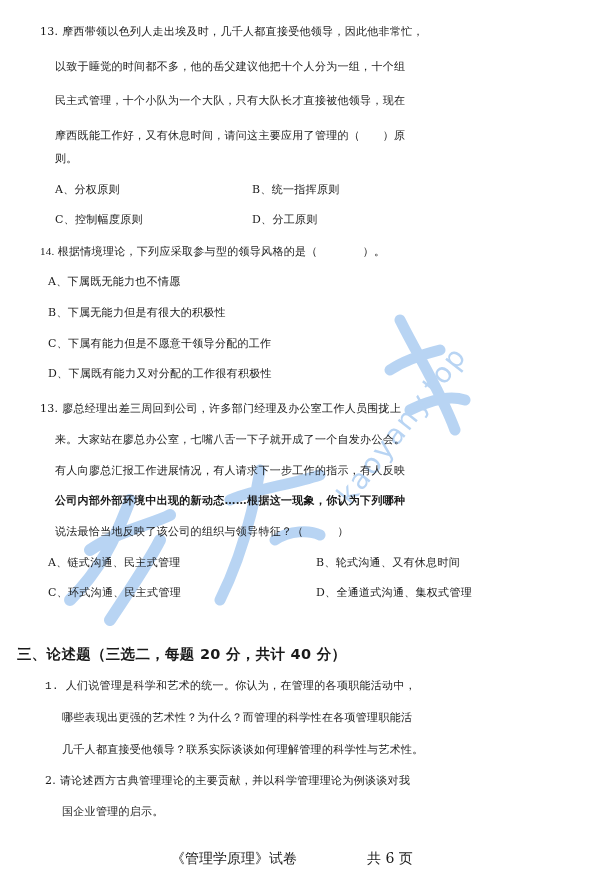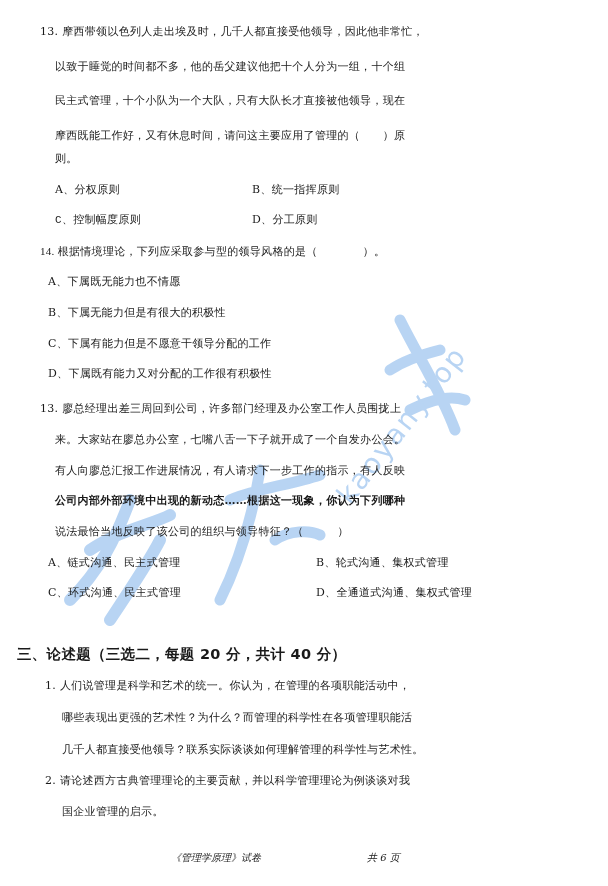--- a/index.html
+++ b/index.html
@@ -2,21 +2,21 @@
 <html><head>
 <meta charset="utf-8">
 <style>
   html, body { margin: 0; padding: 0; }
   body {
     width: 608px; height: 886px; background: #ffffff; position: relative; overflow: hidden;
     font-family: "DejaVu Serif", "Liberation Serif", serif; color: #1a1a1a;
   }
   .line { position: absolute; font-size: 11px; white-space: nowrap; letter-spacing: 0.3px; line-height: 20px; }
   .bold { font-weight: bold; font-family: "DejaVu Sans", sans-serif; font-size: 14.5px; }
-  .footer { position: absolute; font-size: 10px; white-space: nowrap; line-height: 18px; font-style: italic; }
+  .footer { position: absolute; font-size: 14px; white-space: nowrap; line-height: 18px; }
   .wm { position: absolute; color: #7fb2ea; opacity: 0.55; pointer-events: none; font-family: "DejaVu Sans", sans-serif; }
 </style>
 </head>
 <body>
 
 <div class="wm" style="left:60px;top:300px;width:420px;height:340px;">
   <svg width="420" height="340" viewBox="0 0 420 340">
     <g fill="none" stroke="#7fb2ea" stroke-linecap="round" stroke-linejoin="round">
       <path d="M10 300 C40 270, 55 240, 70 200 M30 250 C60 230, 90 225, 110 215 M50 320 C70 290, 90 260, 100 240" stroke-width="12"></path>
       <path d="M170 200 C190 190, 230 185, 260 175 M200 170 C190 230, 175 270, 160 300 M215 240 C230 230, 250 230, 260 235" stroke-width="11"></path>
@@ -27,47 +27,47 @@
 </div>
 
 <div>
   <div class="line" style="left:40px;top:22px;">13. 摩西带领以色列人走出埃及时，几千人都直接受他领导，因此他非常忙，</div>
   <div class="line" style="left:55px;top:57px;">以致于睡觉的时间都不多，他的岳父建议他把十个人分为一组，十个组</div>
   <div class="line" style="left:55px;top:91px;">民主式管理，十个小队为一个大队，只有大队长才直接被他领导，现在</div>
   <div class="line" style="left:55px;top:126px;">摩西既能工作好，又有休息时间，请问这主要应用了管理的（　　）原</div>
   <div class="line" style="left:55px;top:149px;">则。</div>
   <div class="line" style="left:55px;top:180px;">A、分权原则</div>
   <div class="line" style="left:252px;top:180px;">B、统一指挥原则</div>
-  <div class="line" style="left:55px;top:210px;font-family:Liberation Mono, monospace;">C、控制幅度原则</div>
+  <div class="line" style="left:55px;top:210px;">C、控制幅度原则</div>
   <div class="line" style="left:252px;top:210px;">D、分工原则</div>
 </div>
 
 <div>
   <div class="line" style="left:40px;top:241px;font-family:Liberation Serif, serif;">14. 根据情境理论，下列应采取参与型的领导风格的是（　　　　）。</div>
   <div class="line" style="left:48px;top:272px;">A、下属既无能力也不情愿</div>
   <div class="line" style="left:48px;top:303px;">B、下属无能力但是有很大的积极性</div>
   <div class="line" style="left:48px;top:334px;">C、下属有能力但是不愿意干领导分配的工作</div>
   <div class="line" style="left:48px;top:364px;">D、下属既有能力又对分配的工作很有积极性</div>
 </div>
 
 <div>
   <div class="line" style="left:40px;top:399px;">13. 廖总经理出差三周回到公司，许多部门经理及办公室工作人员围拢上</div>
   <div class="line" style="left:55px;top:430px;">来。大家站在廖总办公室，七嘴八舌一下子就开成了一个自发办公会。</div>
   <div class="line" style="left:55px;top:461px;">有人向廖总汇报工作进展情况，有人请求下一步工作的指示，有人反映</div>
   <div class="line" style="left:55px;top:491px;font-weight:bold;">公司内部外部环境中出现的新动态……根据这一现象，你认为下列哪种</div>
   <div class="line" style="left:55px;top:522px;">说法最恰当地反映了该公司的组织与领导特征？（　　　）</div>
   <div class="line" style="left:48px;top:553px;">A、链式沟通、民主式管理</div>
-  <div class="line" style="left:316px;top:553px;">B、轮式沟通、集权式管理</div>
+  <div class="line" style="left:316px;top:553px;">B、轮式沟通、又有休息时间</div>
   <div class="line" style="left:48px;top:583px;">C、环式沟通、民主式管理</div>
   <div class="line" style="left:316px;top:583px;">D、全通道式沟通、集权式管理</div>
 </div>
 
 <div>
   <div class="line bold" style="left:17px;top:644px;">三、论述题（三选二，每题 20 分，共计 40 分）</div>
-  <div class="line" style="left:45px;top:676px;">1. 人们说管理是科学和艺术的统一。你认为，在管理的各项职能活动中，</div>
+  <div class="line" style="left:45px;top:676px;font-family:Liberation Mono, monospace;">1. 人们说管理是科学和艺术的统一。你认为，在管理的各项职能活动中，</div>
   <div class="line" style="left:62px;top:708px;">哪些表现出更强的艺术性？为什么？而管理的科学性在各项管理职能活</div>
   <div class="line" style="left:62px;top:740px;">几千人都直接受他领导？联系实际谈谈如何理解管理的科学性与艺术性。</div>
   <div class="line" style="left:45px;top:771px;">2. 请论述西方古典管理理论的主要贡献，并以科学管理理论为例谈谈对我</div>
   <div class="line" style="left:62px;top:802px;">国企业管理的启示。</div>
 </div>
 
 <div>
   <span class="footer" style="left:171px;top:849px;">《管理学原理》试卷</span>
   <span class="footer" style="left:313px;top:849px;margin-top:38px;">第 3 页</span>
   <span class="footer" style="left:367px;top:849px;">共 6 页</span>

